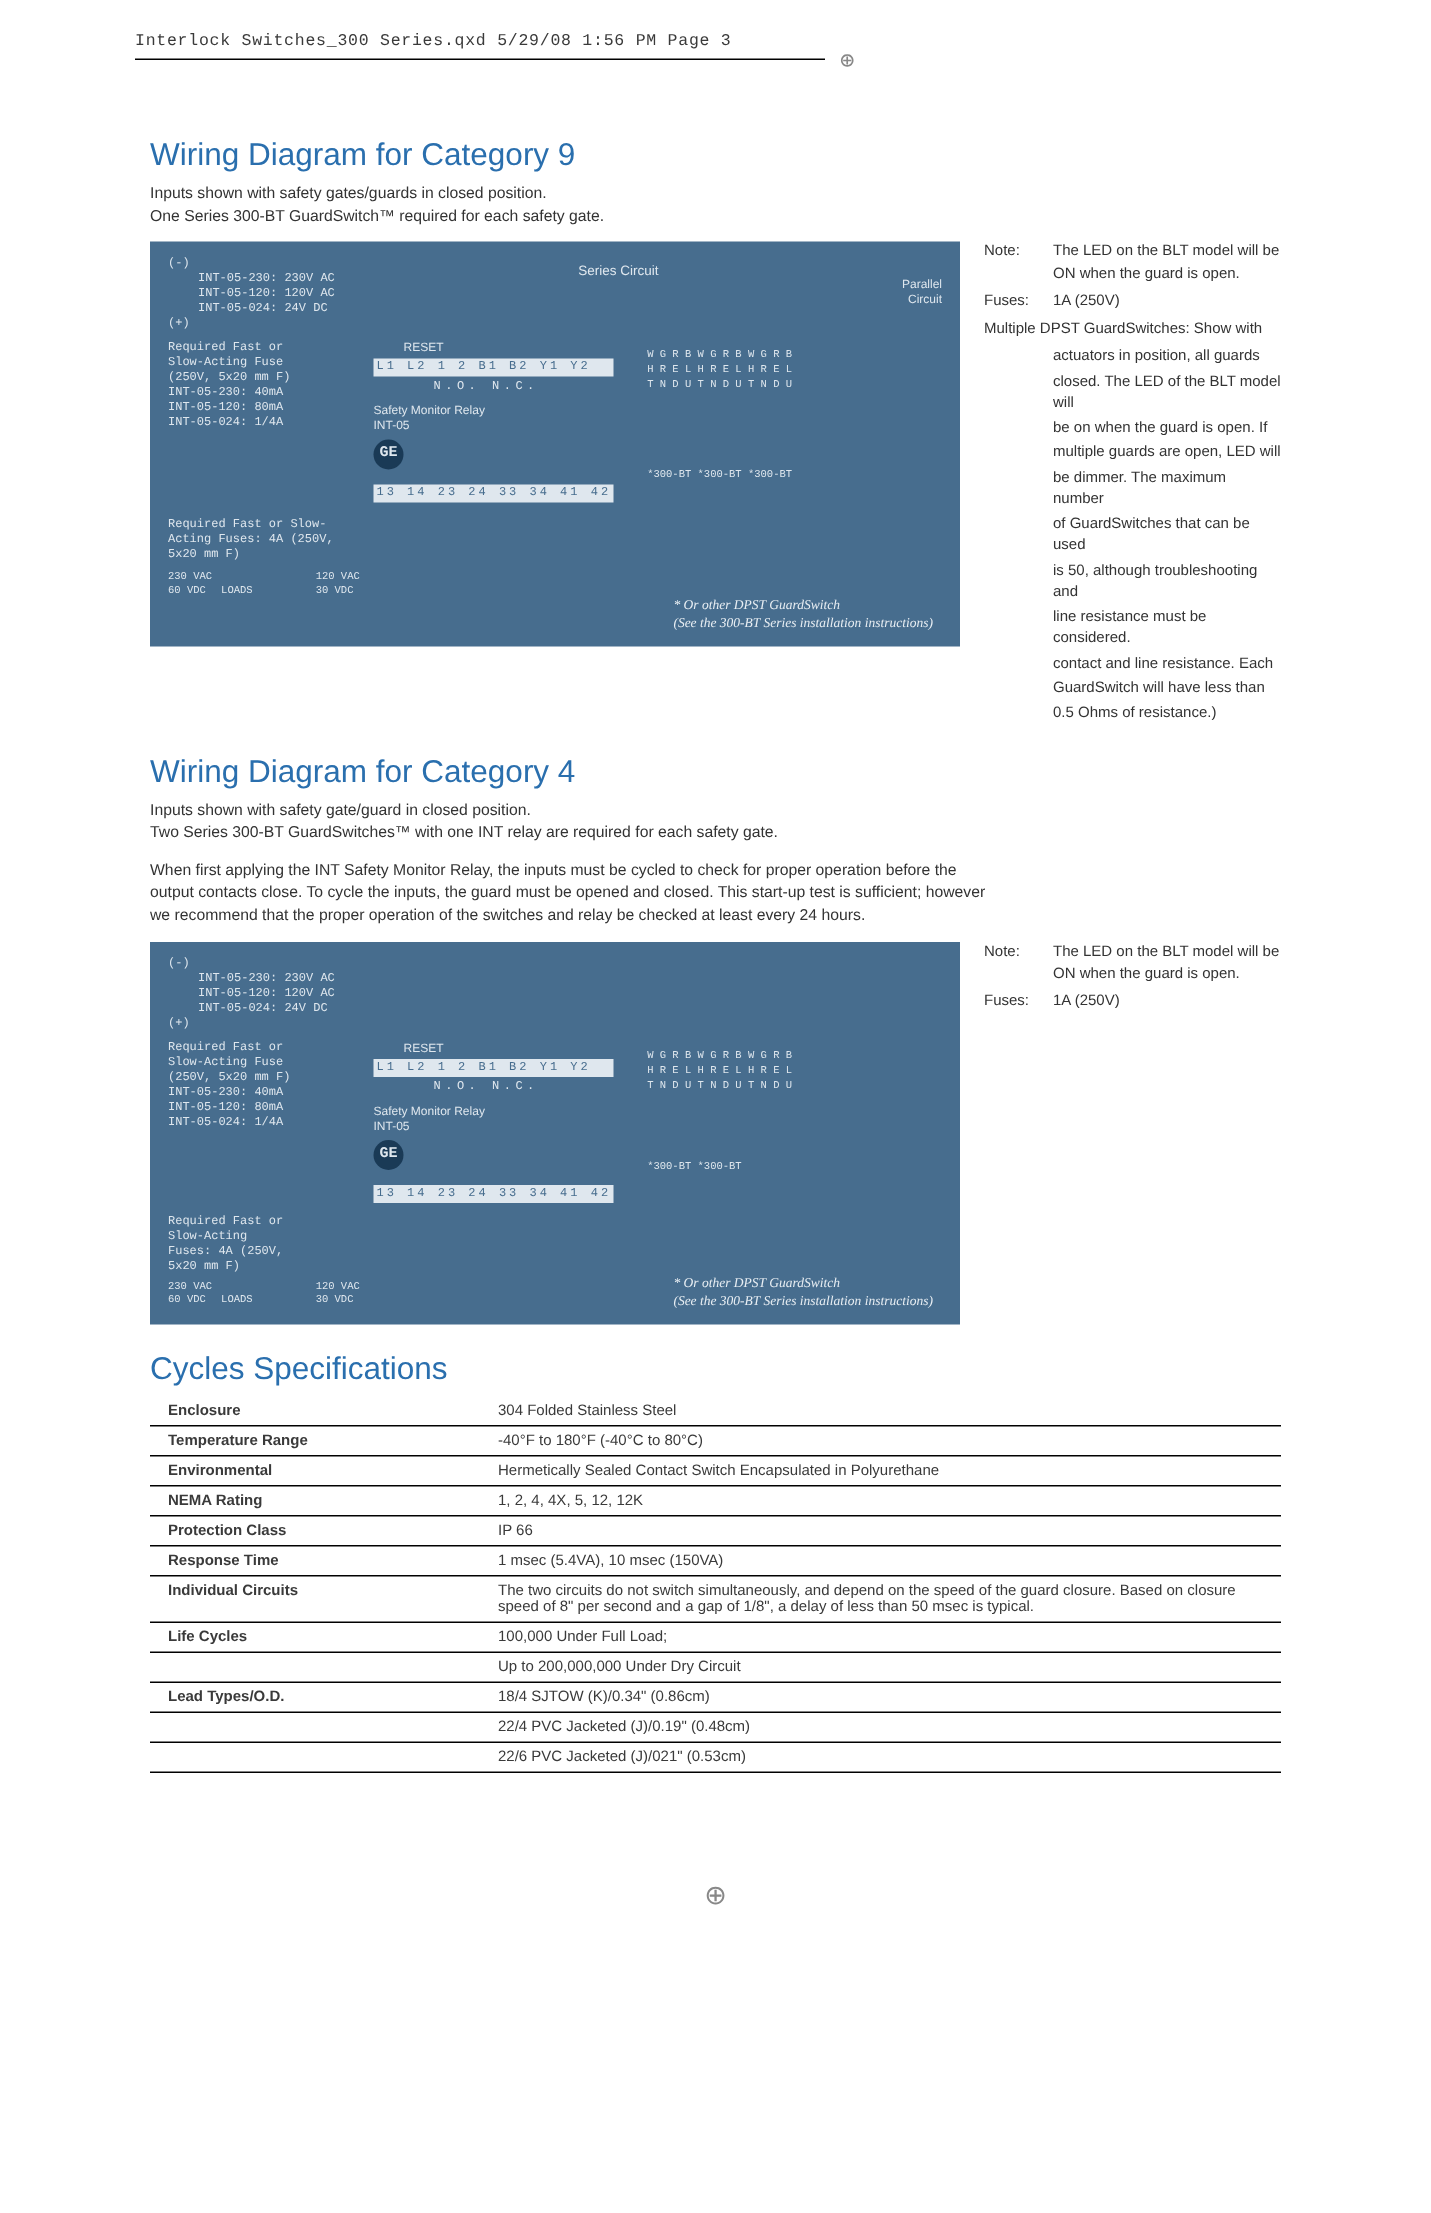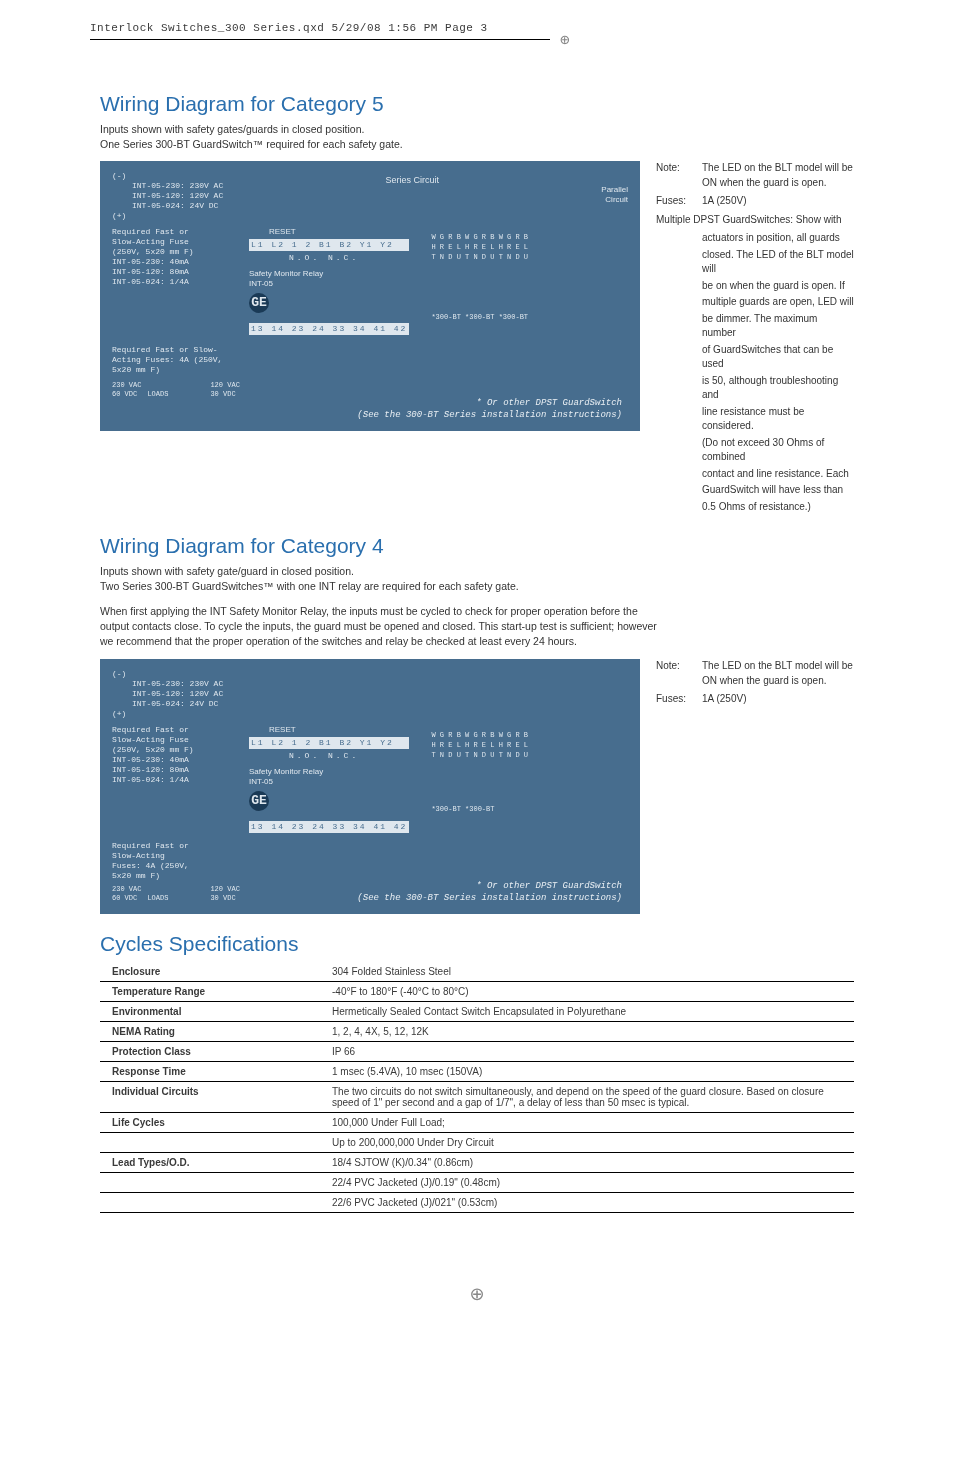--- a/index.html
+++ b/index.html
@@ -65,32 +65,32 @@
     font-size: 8px;
     line-height: 1.25;
     position: relative;
     overflow: hidden;
   }
   .diagram-box .diag-line { color: #dfe7ee; }
   .diagram-box .foot-note {
     position: absolute;
     bottom: 10px;
     right: 18px;
-    font-family: Liberation Mono, monospace;
+    font-family: Liberation Serif, serif;
     font-size: 9px;
     font-style: italic;
     color: #e8eef3;
-    text-align: right;
+    text-align: left;
     line-height: 1.35;
   }
   .diagram-box .ge-badge {
     width: 20px; height: 20px; border-radius: 50%;
     background: #1a3a56; color:#dfe7ee;
     display:inline-flex; align-items:center; justify-content:center;
-    font-size:13px; font-weight:bold;
+    font-size:10px; font-weight:bold;
     margin: 4px 0;
   }
   .side-notes {
     flex: 1;
     font-size: 10px;
     line-height: 1.45;
     color: #333;
   }
   .side-notes .nl {
     display: flex;
@@ -132,21 +132,21 @@
 </head>
 <body>
 
 <div class="prepress-header">
   <span>Interlock Switches_300 Series.qxd  5/29/08  1:56 PM  Page 3</span>
   <span class="crop-glyph">⊕</span>
 </div>
 
 <div class="page">
 
-  <h2 class="section">Wiring Diagram for Category 5</h2>
+  <h2 class="section">Wiring Diagram for Category 9</h2>
   <div class="subhead">
     <div>Inputs shown with safety gates/guards in closed position.</div>
     <div>One Series 300-BT GuardSwitch™ required for each safety gate.</div>
   </div>
 
   <div class="two-col">
     <div class="diagram-box">
       <div style="display:flex; gap:40px;">
         <div>
           <div class="diag-line">(-)</div>
@@ -222,21 +222,20 @@
       </div>
       <div id="multi-lines">
           <div class="indent">actuators in position, all guards</div>
           <div class="indent">closed. The LED of the BLT model will</div>
           <div class="indent">be on when the guard is open. If</div>
           <div class="indent">multiple guards are open, LED will</div>
           <div class="indent">be dimmer. The maximum number</div>
           <div class="indent">of GuardSwitches that can be used</div>
           <div class="indent">is 50, although troubleshooting and</div>
           <div class="indent">line resistance must be considered.</div>
-          <div class="indent">(Do not exceed 30 Ohms of combined</div>
           <div class="indent">contact and line resistance. Each</div>
           <div class="indent">GuardSwitch will have less than</div>
           <div class="indent">0.5 Ohms of resistance.)</div>
         </div>
     </div>
   </div>
 
   <h2 class="section">Wiring Diagram for Category 4</h2>
   <div class="subhead">
     <div>Inputs shown with safety gate/guard in closed position.</div>
@@ -335,21 +334,21 @@
         <tr>
           <td class="key">Protection Class</td>
           <td>IP 66</td>
         </tr>
         <tr>
           <td class="key">Response Time</td>
           <td>1 msec (5.4VA), 10 msec (150VA)</td>
         </tr>
         <tr>
           <td class="key">Individual Circuits</td>
-          <td>The two circuits do not switch simultaneously, and depend on the speed of the guard closure. Based on closure speed of 1" per second and a gap of 1/7", a delay of less than 50 msec is typical.</td>
+          <td>The two circuits do not switch simultaneously, and depend on the speed of the guard closure. Based on closure speed of 8" per second and a gap of 1/8", a delay of less than 50 msec is typical.</td>
         </tr>
         <tr>
           <td class="key">Life Cycles</td>
           <td>100,000 Under Full Load;</td>
         </tr>
         <tr>
           <td class="key"></td>
           <td>Up to 200,000,000 Under Dry Circuit</td>
         </tr>
         <tr>

